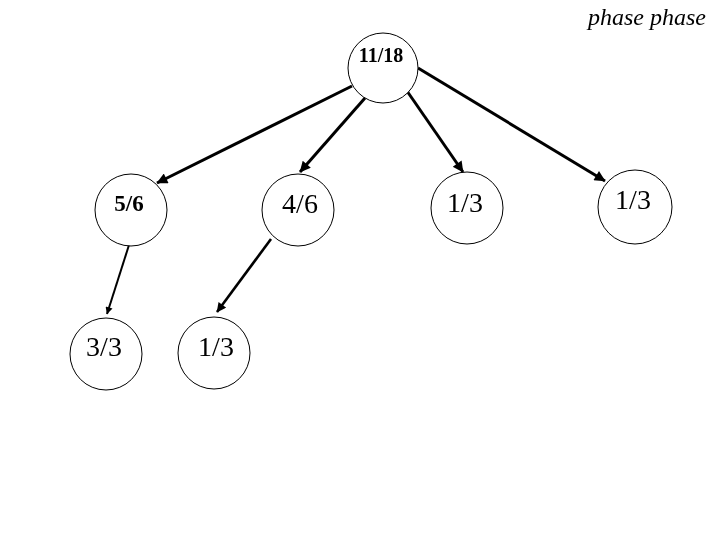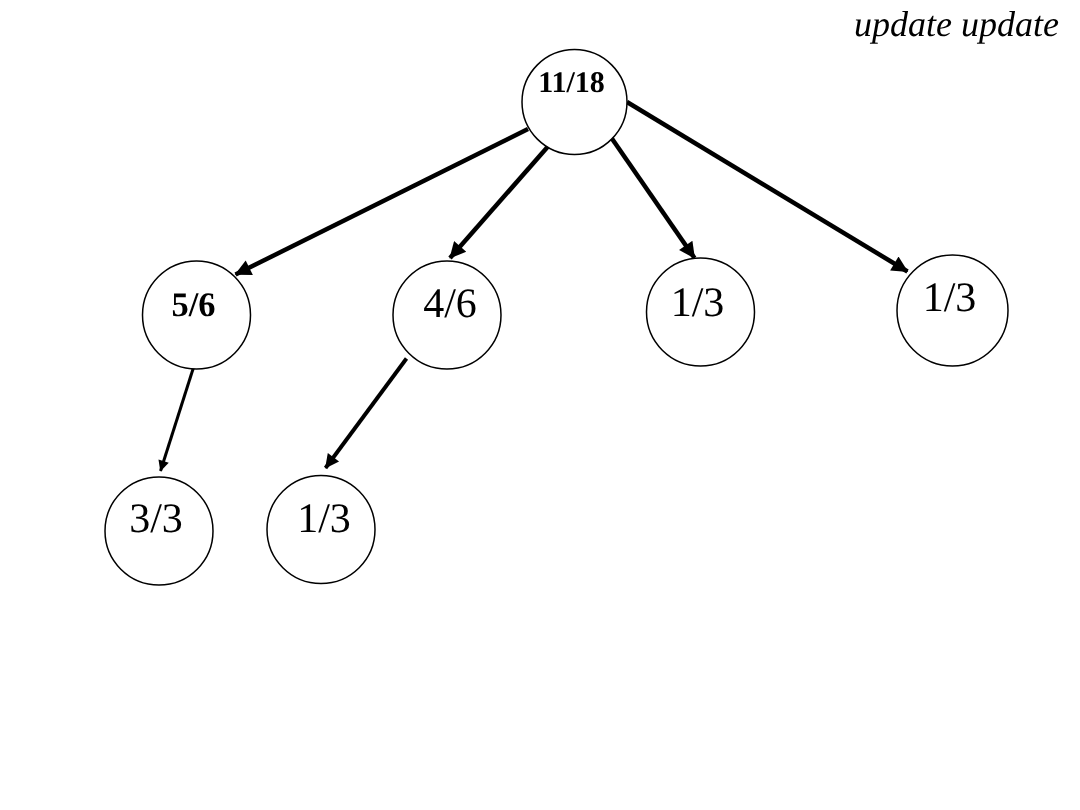--- a/index.html
+++ b/index.html
@@ -33,21 +33,21 @@
   svg.diagram text {
     font-family: "Liberation Serif", "DejaVu Serif", serif;
     fill: #000000;
   }
 </style>
 </head>
 <body>
 
 <div class="slide">
 
-  <div class="slide-title">update update</div>
+  <div class="slide-title">phase phase</div>
 
   <svg class="diagram" width="720" height="540" viewBox="0 0 720 540" xmlns="http://www.w3.org/2000/svg">
     <defs>
       <marker id="arrowhead" viewBox="0 0 10 10" refX="9.5" refY="5" markerWidth="4.4" markerHeight="3.6" orient="auto" markerUnits="strokeWidth">
         <path d="M 0 0 L 10 5 L 0 10 z" fill="#000000"></path>
       </marker>
     </defs>
     <g id="edges-layer">
         <line x1="352" y1="86" x2="157" y2="183" stroke="#000000" stroke-width="3" marker-end="url(#arrowhead)"></line>
         <line x1="365" y1="98" x2="300" y2="172" stroke="#000000" stroke-width="3" marker-end="url(#arrowhead)"></line>

